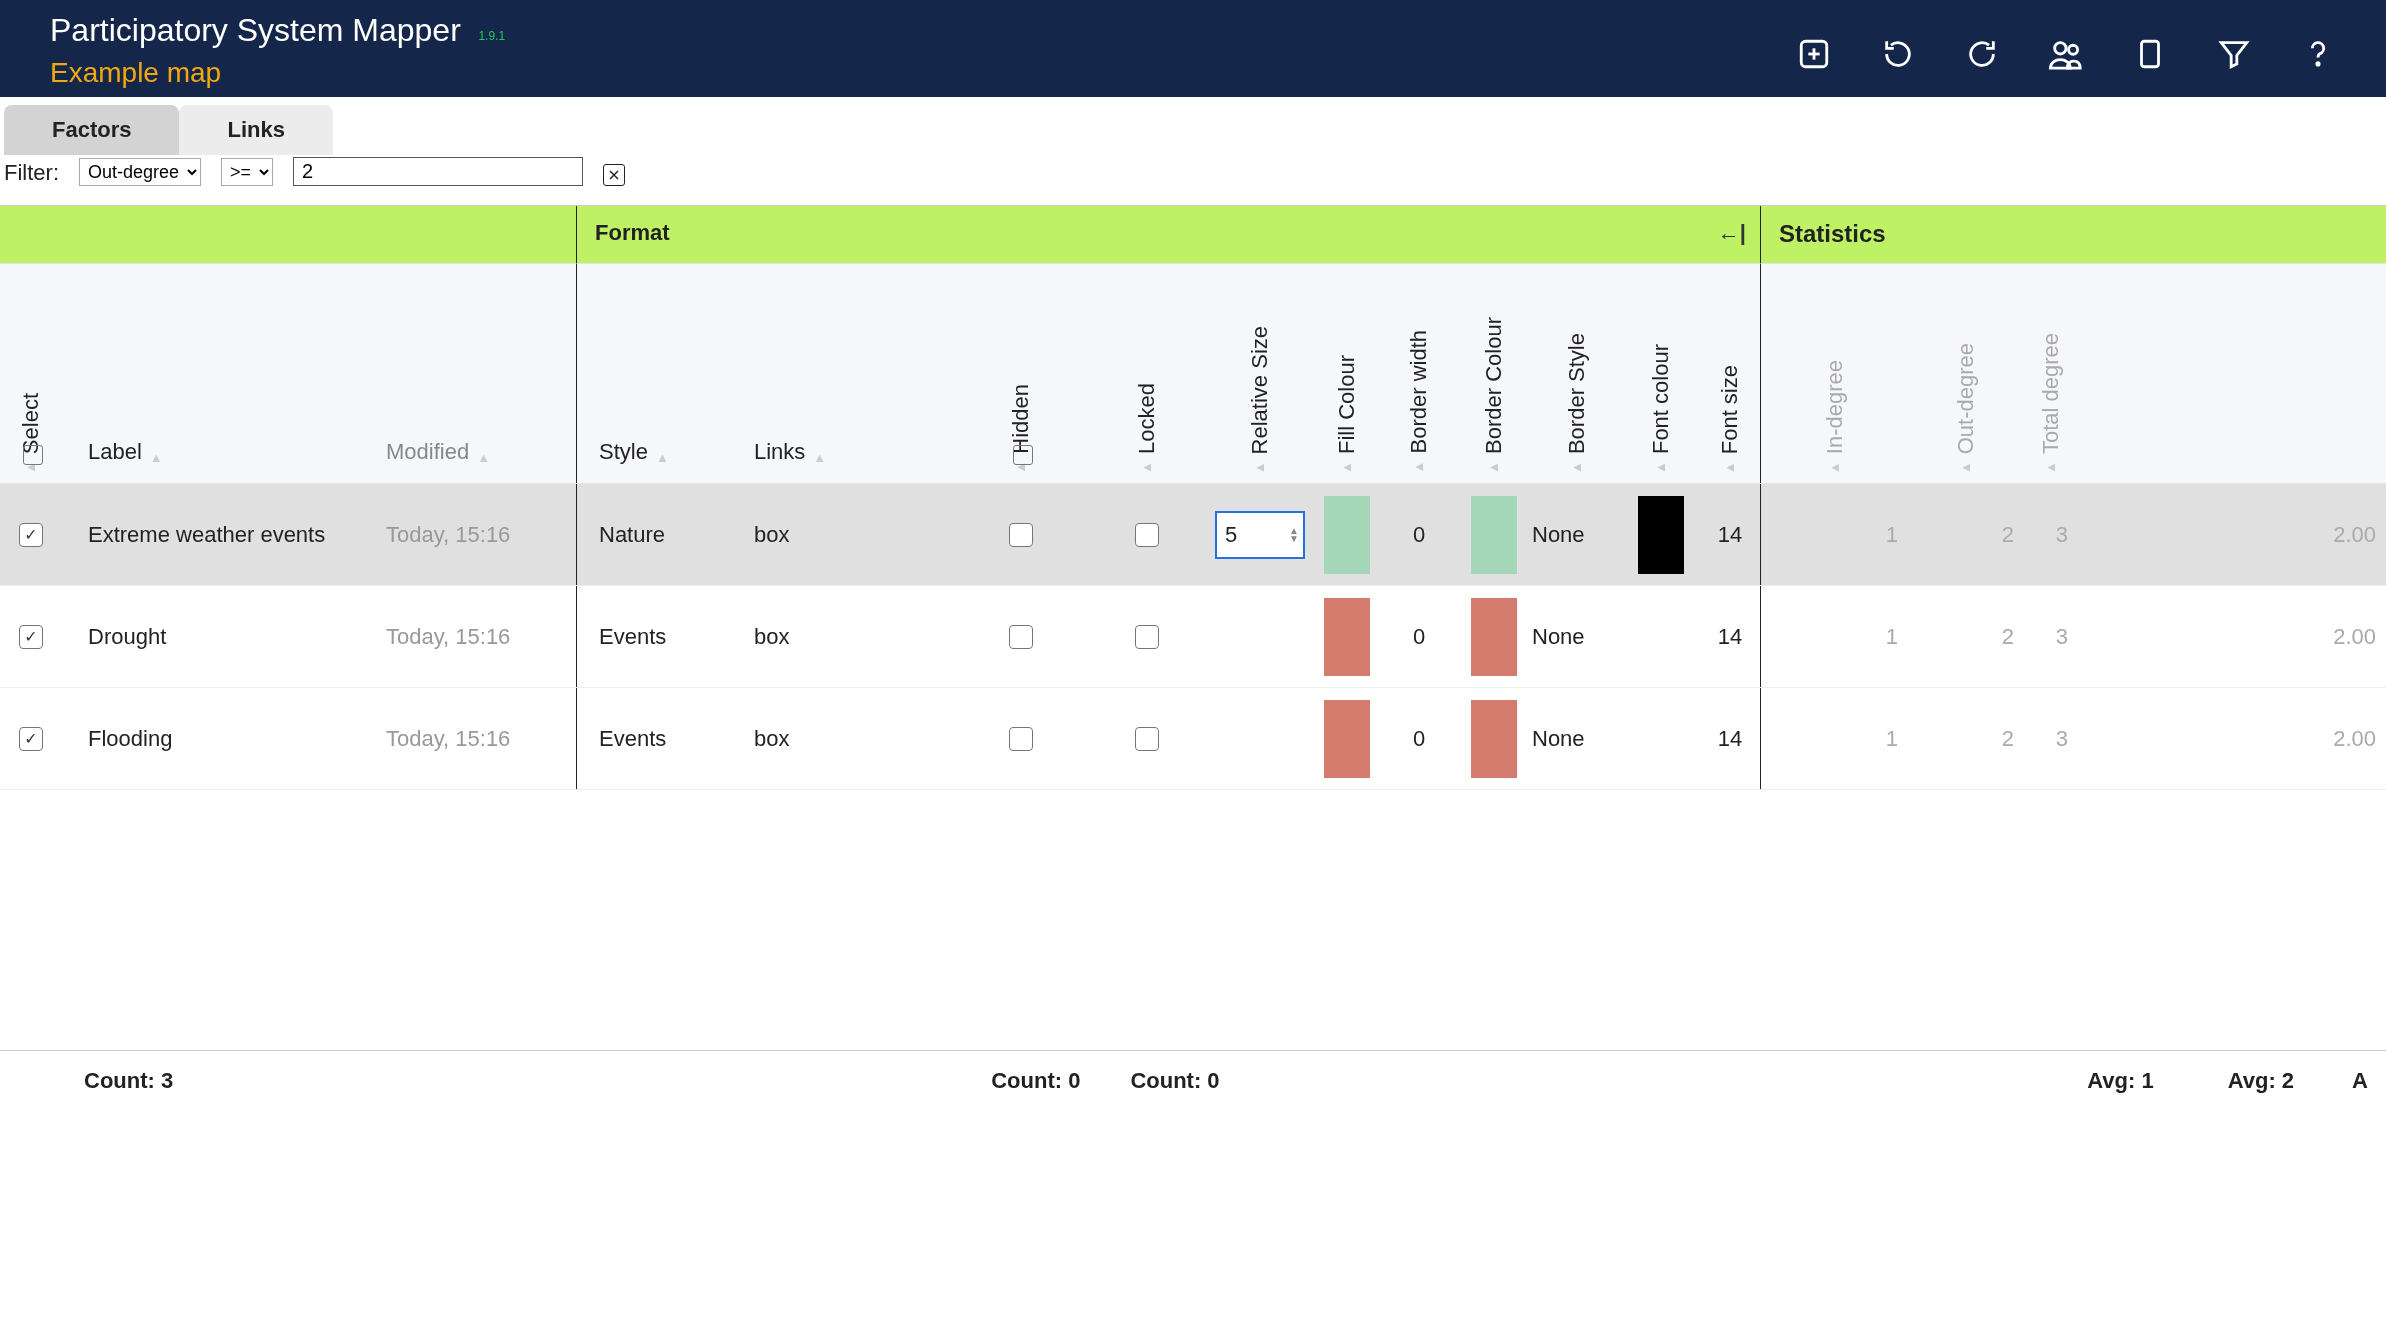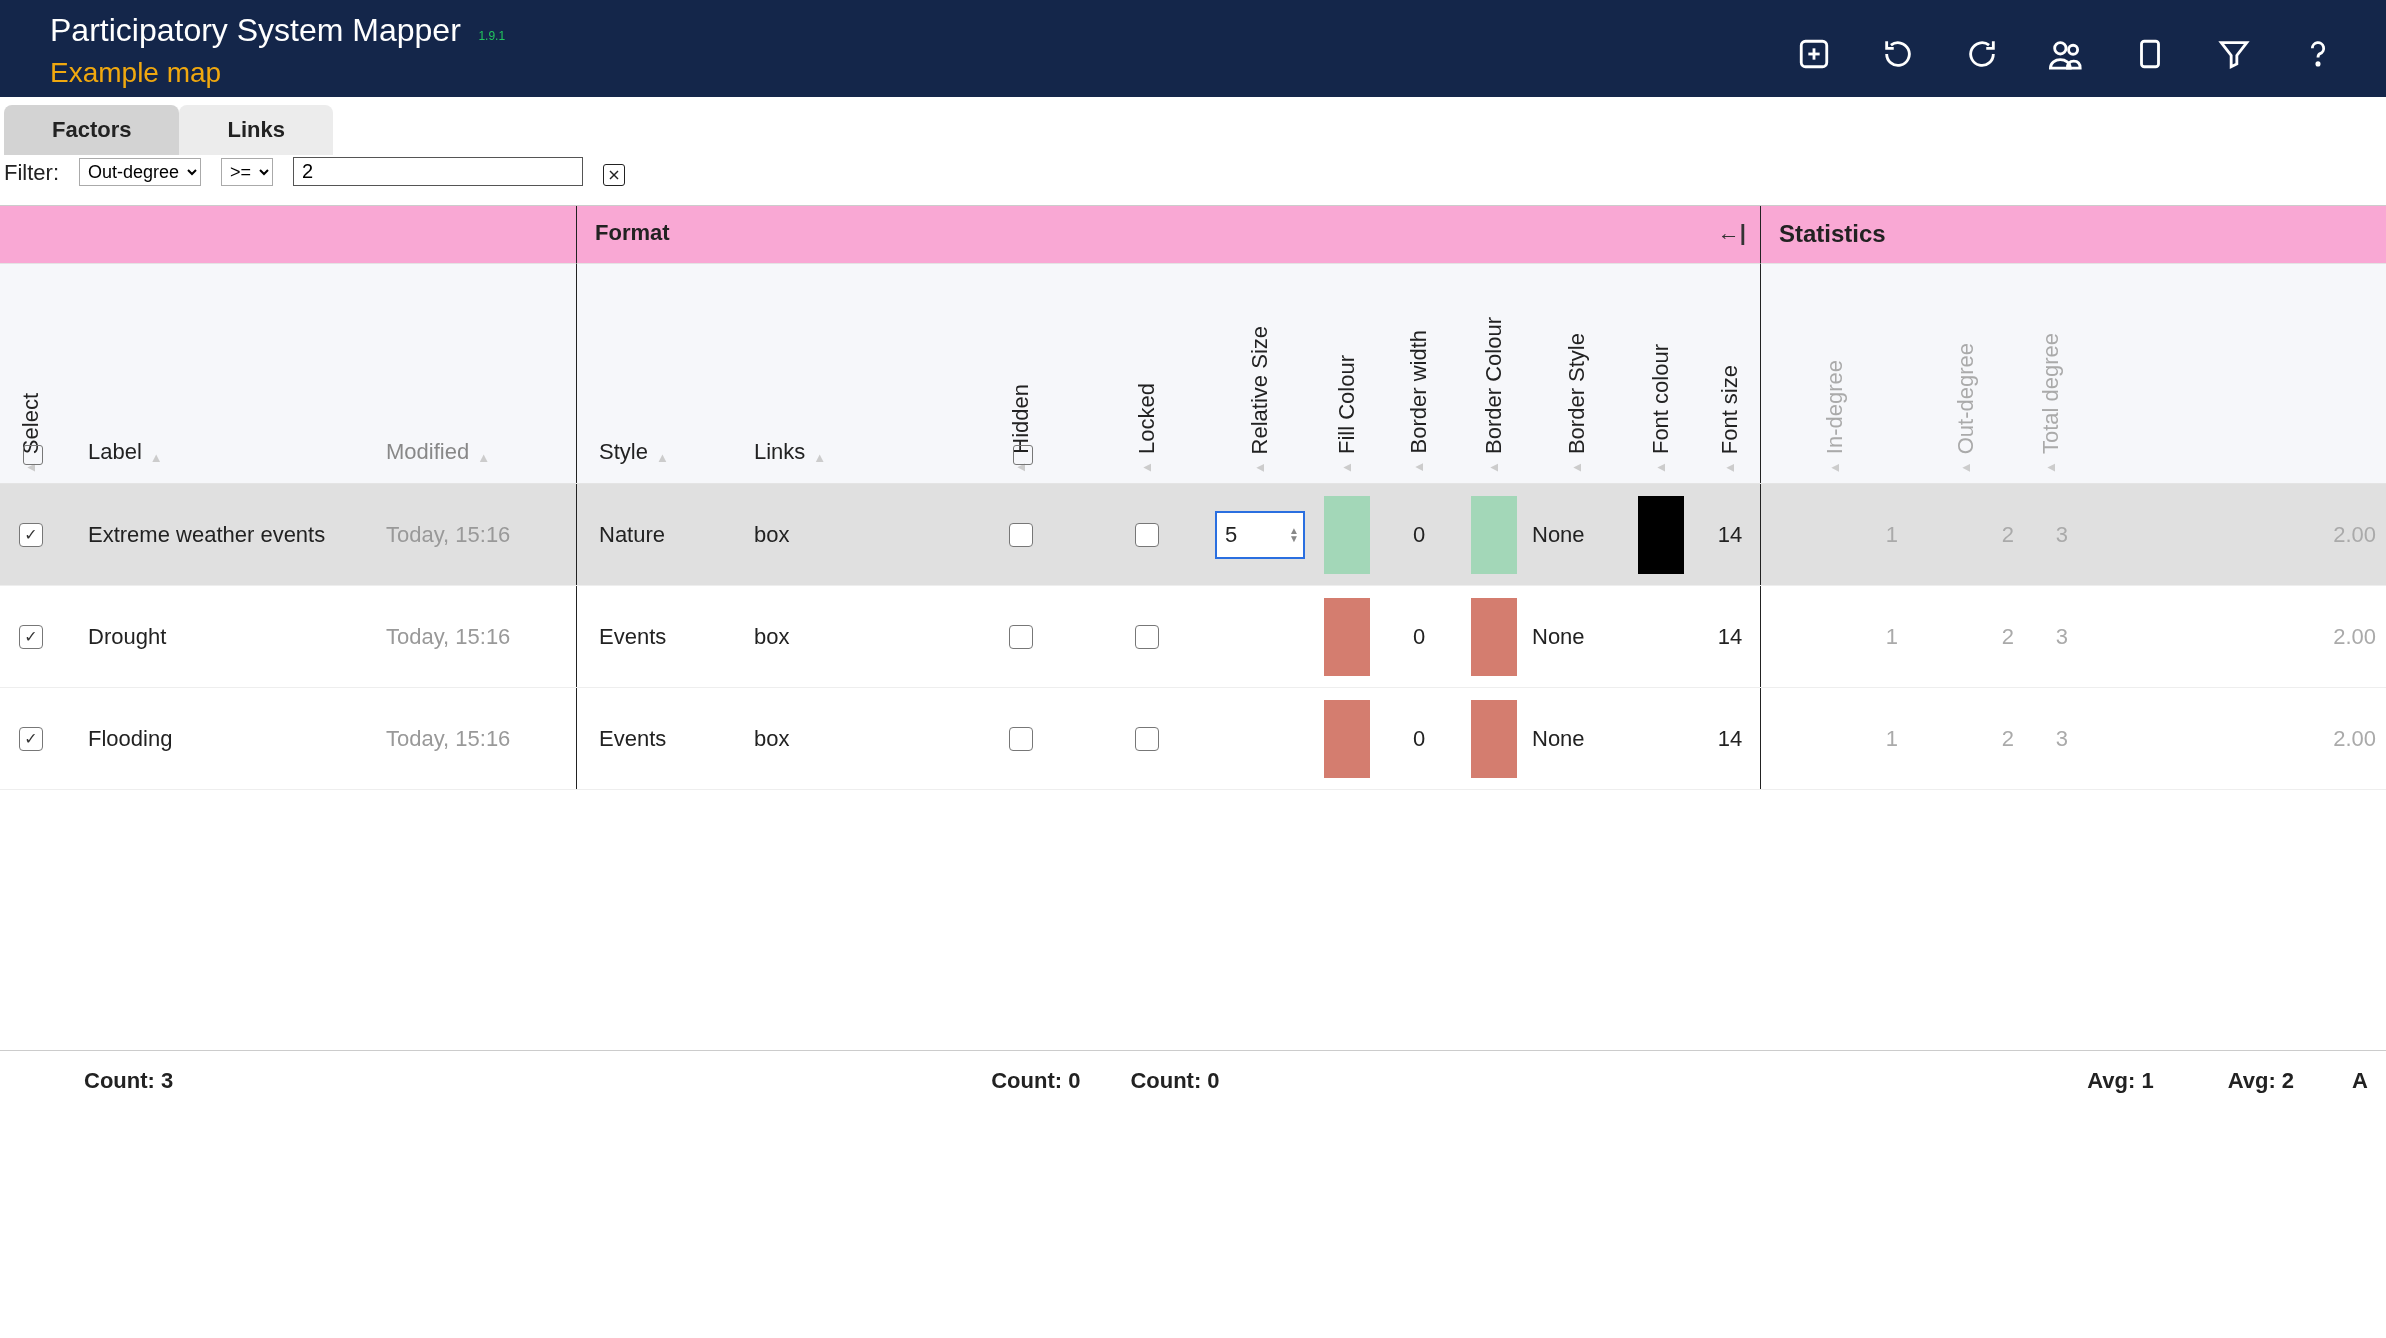--- a/index.html
+++ b/index.html
@@ -21,21 +21,21 @@
 
 
 .filter-bar { display: flex; align-items: flex-end; gap: 20px; padding: 2px 4px; font-size: 22px; }
 .filter-bar select { font-size: 18px; padding: 2px 4px; border: 1px solid #aaa; background: #fff; font-family: inherit; }
 .filter-bar input[type=text] { font-size: 20px; padding: 2px 8px; width: 290px; border: 1px solid #555; font-family: inherit; }
 .clear-btn { border: 1.5px solid #222; width: 22px; height: 22px; display: flex; align-items: center; justify-content: center; border-radius: 3px; cursor: pointer; font-size: 14px; }
 
 
 .grid-spacer { height: 10px; background: #fff; border-bottom: 1px solid #ccc; margin-top: 8px; }
 .grid { width: 100%; }
-.section-headers { display: flex; height: 58px; background: #f9a8d4; }
+.section-headers { display: flex; height: 58px; background: #bef264; }
 .section-blank { width: 576px; border-bottom: 1px solid #e4e4e4; }
 .section-format { flex: 0 0 1184px; border-left: 1px solid #222; border-bottom: 1px solid #e4e4e4; padding: 14px 18px; font-weight: 700; font-size: 22px; position: relative; }
 .collapse-icon { position: absolute; right: 14px; top: 14px; font-size: 22px; color: #333; cursor: pointer; }
 .section-stats { flex: 1; border-left: 1px solid #222; border-bottom: 1px solid #e4e4e4; padding: 14px 18px; font-weight: 700; font-size: 24px; }
 
 .col-headers { display: flex; background: #f6f7fa; height: 220px; border-bottom: 1px solid #e4e4e4; }
 .ch { display: flex; align-items: flex-end; padding-bottom: 18px; font-size: 22px; color: #222; position: relative; }
 .ch .sort-arrow { color: #ccc; font-size: 13px; margin-left: 8px; }
 .ch.vert { align-items: flex-end; justify-content: center; padding-bottom: 0; }
 .ch.vert .vlabel { writing-mode: vertical-rl; transform: rotate(180deg); font-size: 22px; padding: 8px 0; display: flex; align-items: center; }

